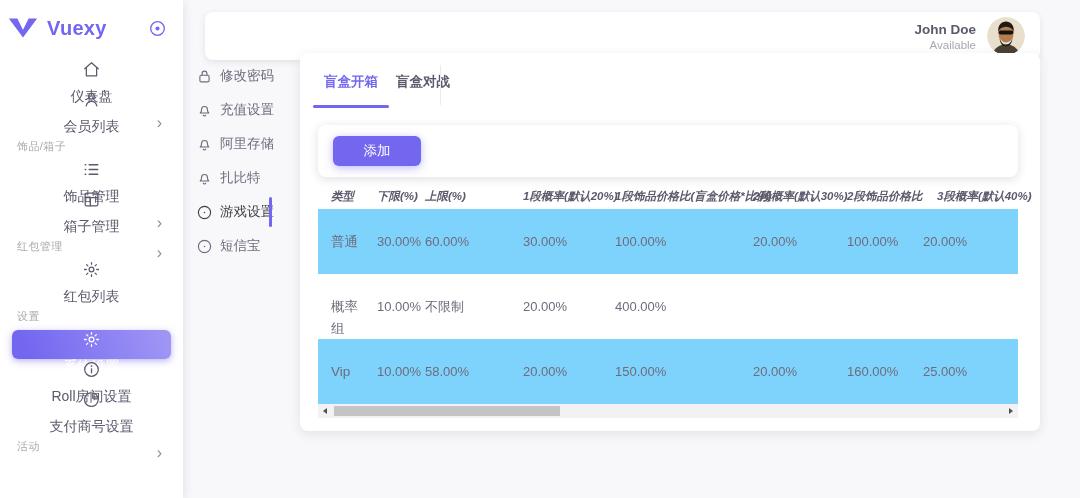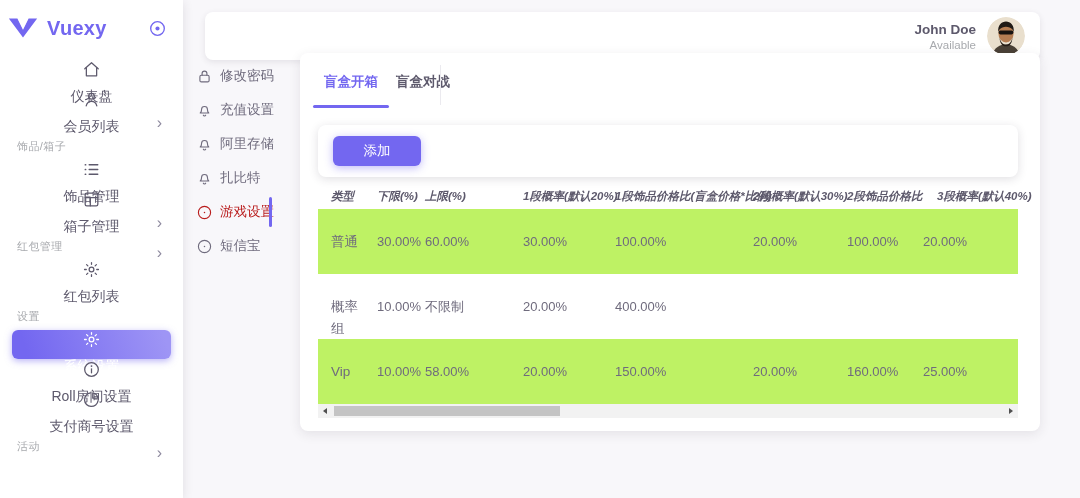--- a/index.html
+++ b/index.html
@@ -23,21 +23,21 @@
   .nav-item .chev { margin-left:auto; font-size:16px; color:#8f8ba0; line-height:1; }
   .nav-item.active { background:linear-gradient(72deg,#7367f0 10%,#9e95f5 95%); color:#fff;
     box-shadow:0 2px 7px rgba(115,103,240,.5); }
   .nav-section { margin:20px 0 6px 17px; font-size:11px; color:#a8aaae; letter-spacing:.4px; }
 
   
   .settings-menu { position:absolute; left:196px; top:64px; z-index:1; }
   .settings-item { position:relative; display:flex; align-items:center; gap:7px; height:24px;
     margin-bottom:10px; font-size:13.5px; color:#6f6b7d; cursor:pointer; white-space:nowrap; width:96px; }
   .settings-item svg { width:17px; height:17px; flex:none; }
-  .settings-item.active { color:#b91c1c;text-align:center; }
+  .settings-item.active { color:#404040;text-align:center; }
   .settings-item.active::after { content:""; position:absolute; left:73px; top:-3px;
     width:3px; height:30px; background:#7367f0; border-radius:2px; }
 
   
   .topbar { position:absolute; left:205px; top:12px; width:835px; height:48px; background:#fff;
     border-radius:8px; box-shadow:0 2px 6px rgba(47,43,61,.1); z-index:2;
     display:flex; align-items:center; justify-content:flex-end; padding:0 15px; }
   .user { display:flex; align-items:center; gap:11px; cursor:pointer; }
   .user-text { text-align:right; }
   .user-name { font-size:13.5px; font-weight:bold; color:#5d596c; }
@@ -57,21 +57,21 @@
   .toolbar-card { margin:26px 22px 0 18px; height:52px; background:#fff; border-radius:8px;
     box-shadow:0 2px 10px rgba(47,43,61,.15); display:flex; align-items:center; padding-left:15px; }
   .add-btn { width:88px; height:30px; background:#7367f0; color:#fff; border:none; border-radius:6px;
     font-size:13.5px; font-family:inherit; cursor:pointer; box-shadow:0 2px 8px rgba(115,103,240,.45); }
 
   .table-wrap { margin:6px 22px 0 18px; }
   .thead { display:flex; height:26px; align-items:center; }
   .th { flex:none; font-size:11.5px; font-weight:bold; color:#5d596c; padding-left:13px;
     white-space:nowrap; overflow:visible;font-style:italic; }
   .trow { display:flex; min-height:65px; align-items:center; }
-  .trow.striped { background:#bef264; }
+  .trow.striped { background:#7dd3fc; }
   .td { flex:none; font-size:13px; color:#6f6b7d; padding-left:13px; white-space:nowrap; }
   .td.td-0 { white-space:normal; word-break:break-all; line-height:1.6; padding-right:3px; font-size:13.5px; }
 
   .hscroll { margin:0 22px 0 18px; height:14px; background:#f2f2f2; position:relative;
     display:flex; align-items:center; justify-content:space-between; }
   .hs-btn { width:14px; height:14px; display:flex; align-items:center; justify-content:center; cursor:pointer; }
   .tri-left { width:0; height:0; border-top:3.5px solid transparent; border-bottom:3.5px solid transparent;
     border-right:4.5px solid #505050; }
   .tri-right { width:0; height:0; border-top:3.5px solid transparent; border-bottom:3.5px solid transparent;
     border-left:4.5px solid #505050; }

